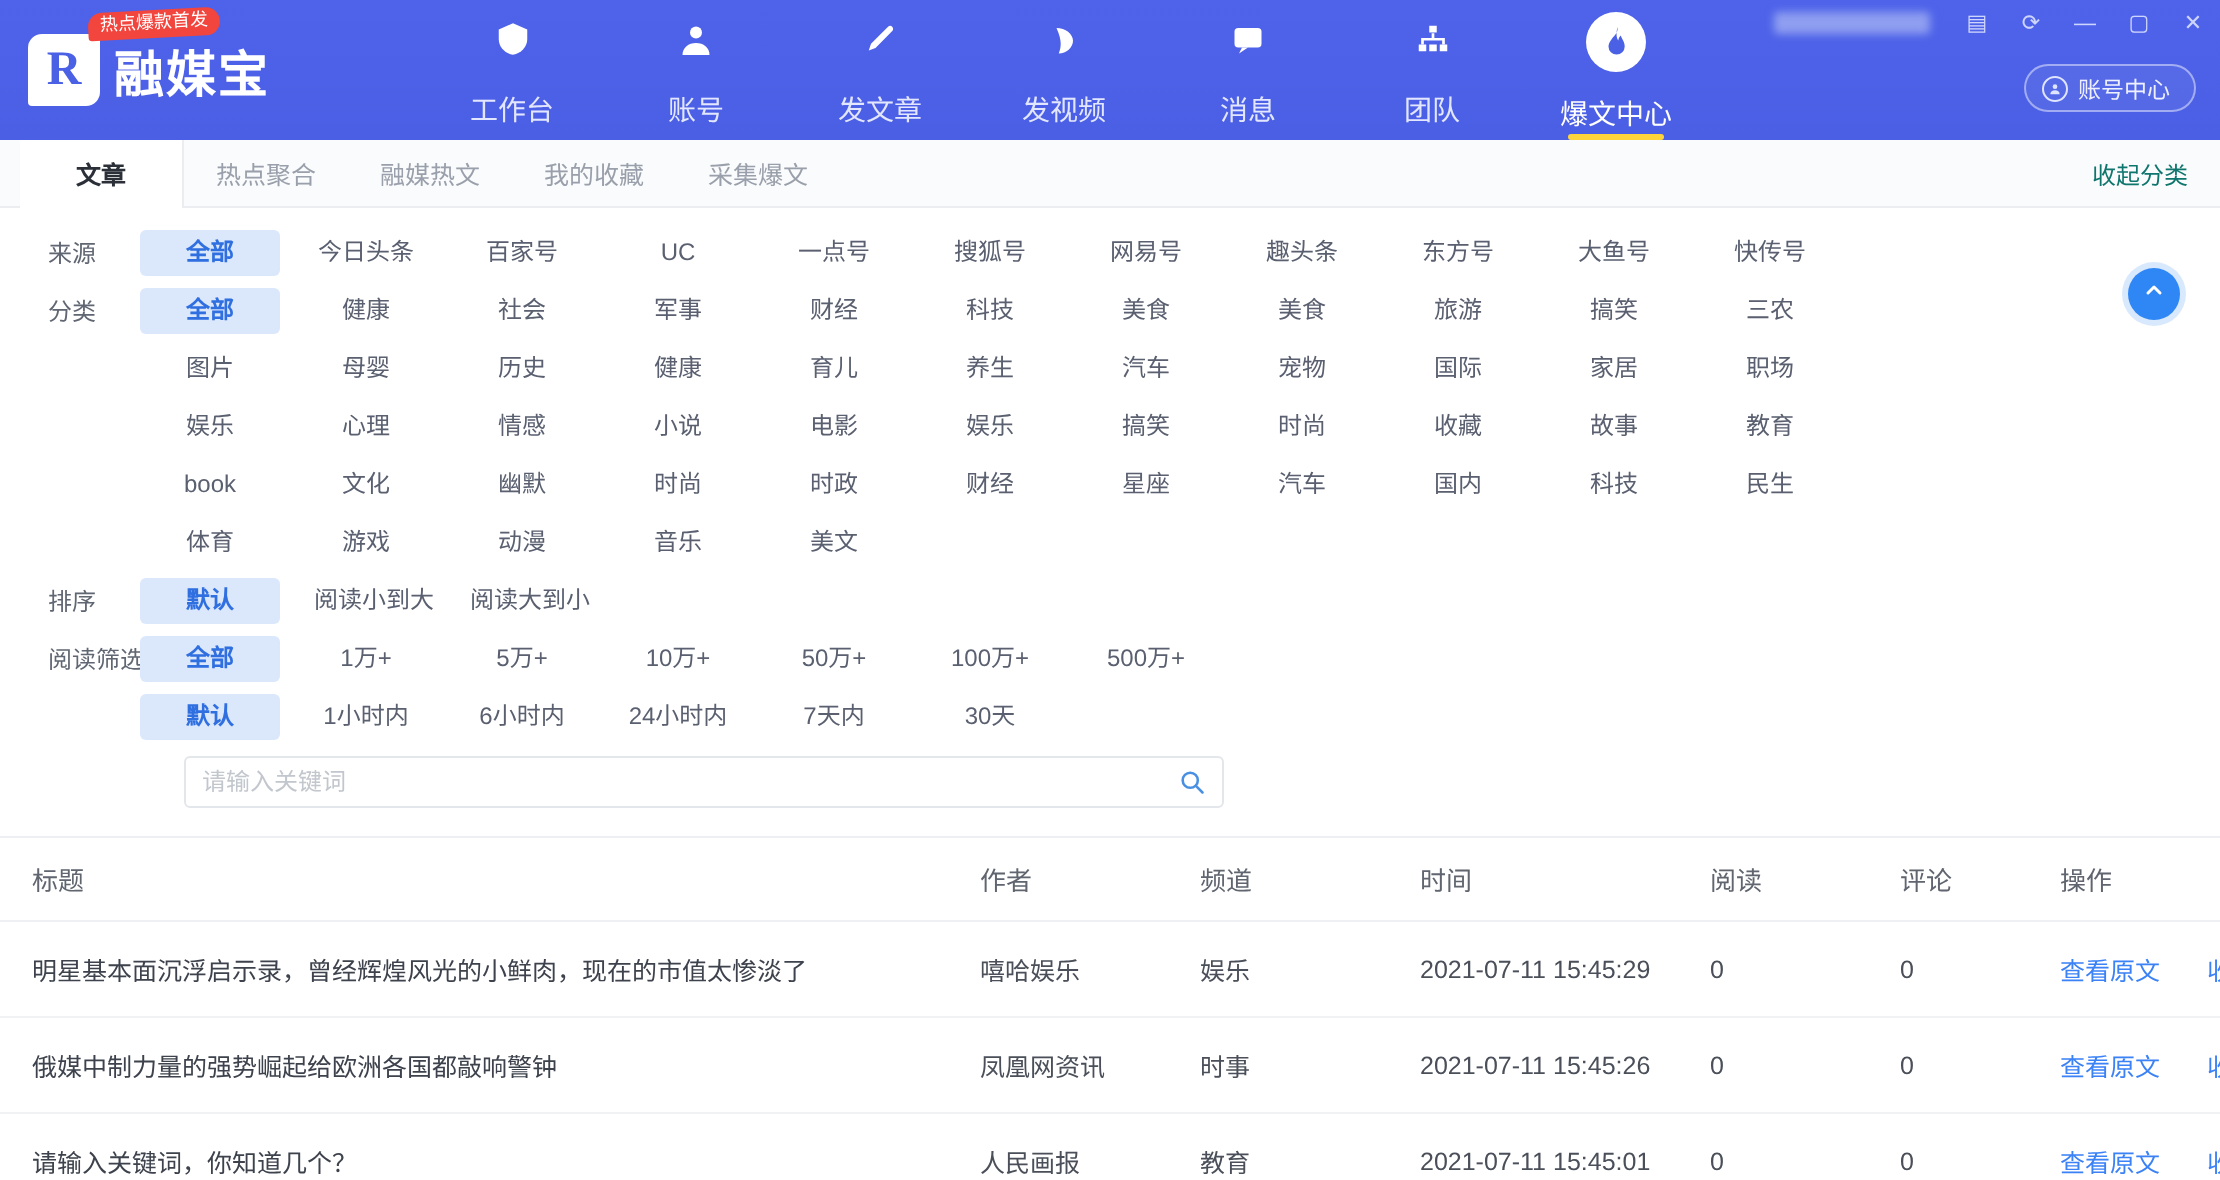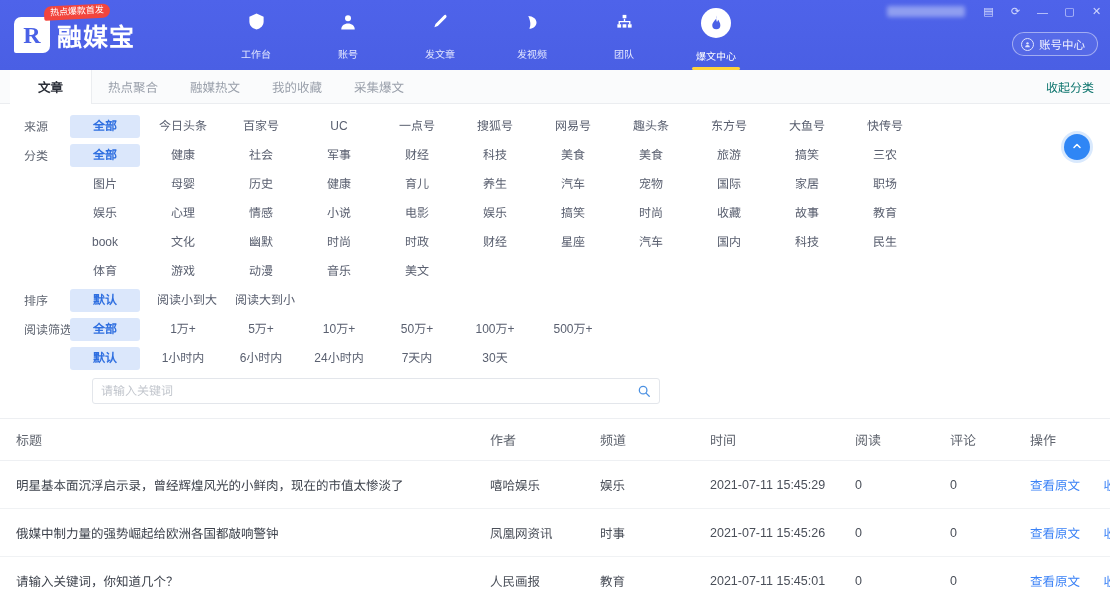--- a/index.html
+++ b/index.html
@@ -75,21 +75,21 @@
     width: 92px;
     height: 70px;
     display: flex;
     flex-direction: column;
     align-items: center;
     justify-content: center;
     gap: 17px;
     cursor: pointer;
     position: relative;
     color: #e2e6ff;
-    font-size: 10px;
+    font-size: 14px;
   }
   .nav-item .nav-ico {
     width: 24px; height: 22px;
     display: flex; align-items: center; justify-content: center;
   }
   .nav-item svg { display: block; }
   .nav-item.active { color: #ffffff; }
   .nav-item.active .nav-ico {
     width: 30px; height: 30px;
     background: #fff;
@@ -213,21 +213,21 @@
     border-radius: 50%;
     background: #2f86f5;
     box-shadow: 0 0 0 3px rgba(47,134,245,.18);
     display: flex; align-items: center; justify-content: center;
     cursor: pointer; z-index: 5;
   }
 
   
   .searchwrap { padding: 4px 0 10px 92px; }
   .searchbox {
-    width: 568px; height: 26px;
+    width: 520px; height: 26px;
     border: 1px solid #e3e6eb;
     border-radius: 3px;
     display: flex; align-items: center;
     padding: 0 8px;
     background: #fff;
   }
   .searchbox input {
     flex: 1 1 auto;
     border: none; outline: none;
     font-size: 12px;
@@ -314,20 +314,29 @@
 
       <div class="nav-item">
         <span class="nav-ico">
           <svg width="18" height="18" viewBox="0 0 24 24" fill="#ffffff">
               <path d="M7 4c6 0 11 4 11 8.5S13.5 21 8.5 21C10 17 11 13 7 4z"></path>
             </svg>
         </span>
         <span class="nav-label">发视频</span>
       </div>
 
+      <div class="nav-item">
+        <span class="nav-ico">
+          <svg width="18" height="18" viewBox="0 0 24 24" fill="#ffffff">
+              <rect x="3" y="4" width="18" height="13" rx="2.5"></rect>
+              <path d="M8 17l-2 4 6-4z"></path>
+            </svg>
+        </span>
+        <span class="nav-label">消息</span>
+      </div>
 
       <div class="nav-item">
         <span class="nav-ico">
           <svg width="19" height="18" viewBox="0 0 24 24" fill="none" stroke="#ffffff" stroke-width="1.8">
             <rect x="9.5" y="2.5" width="5" height="4.5" fill="#fff" stroke="none"></rect>
             <rect x="2.5" y="15" width="5" height="4.5" fill="#fff" stroke="none"></rect>
             <rect x="9.5" y="15" width="5" height="4.5" fill="#fff" stroke="none"></rect>
             <rect x="16.5" y="15" width="5" height="4.5" fill="#fff" stroke="none"></rect>
             <path d="M12 7.5v4M5 15v-3.5h14V15"></path>
           </svg>

